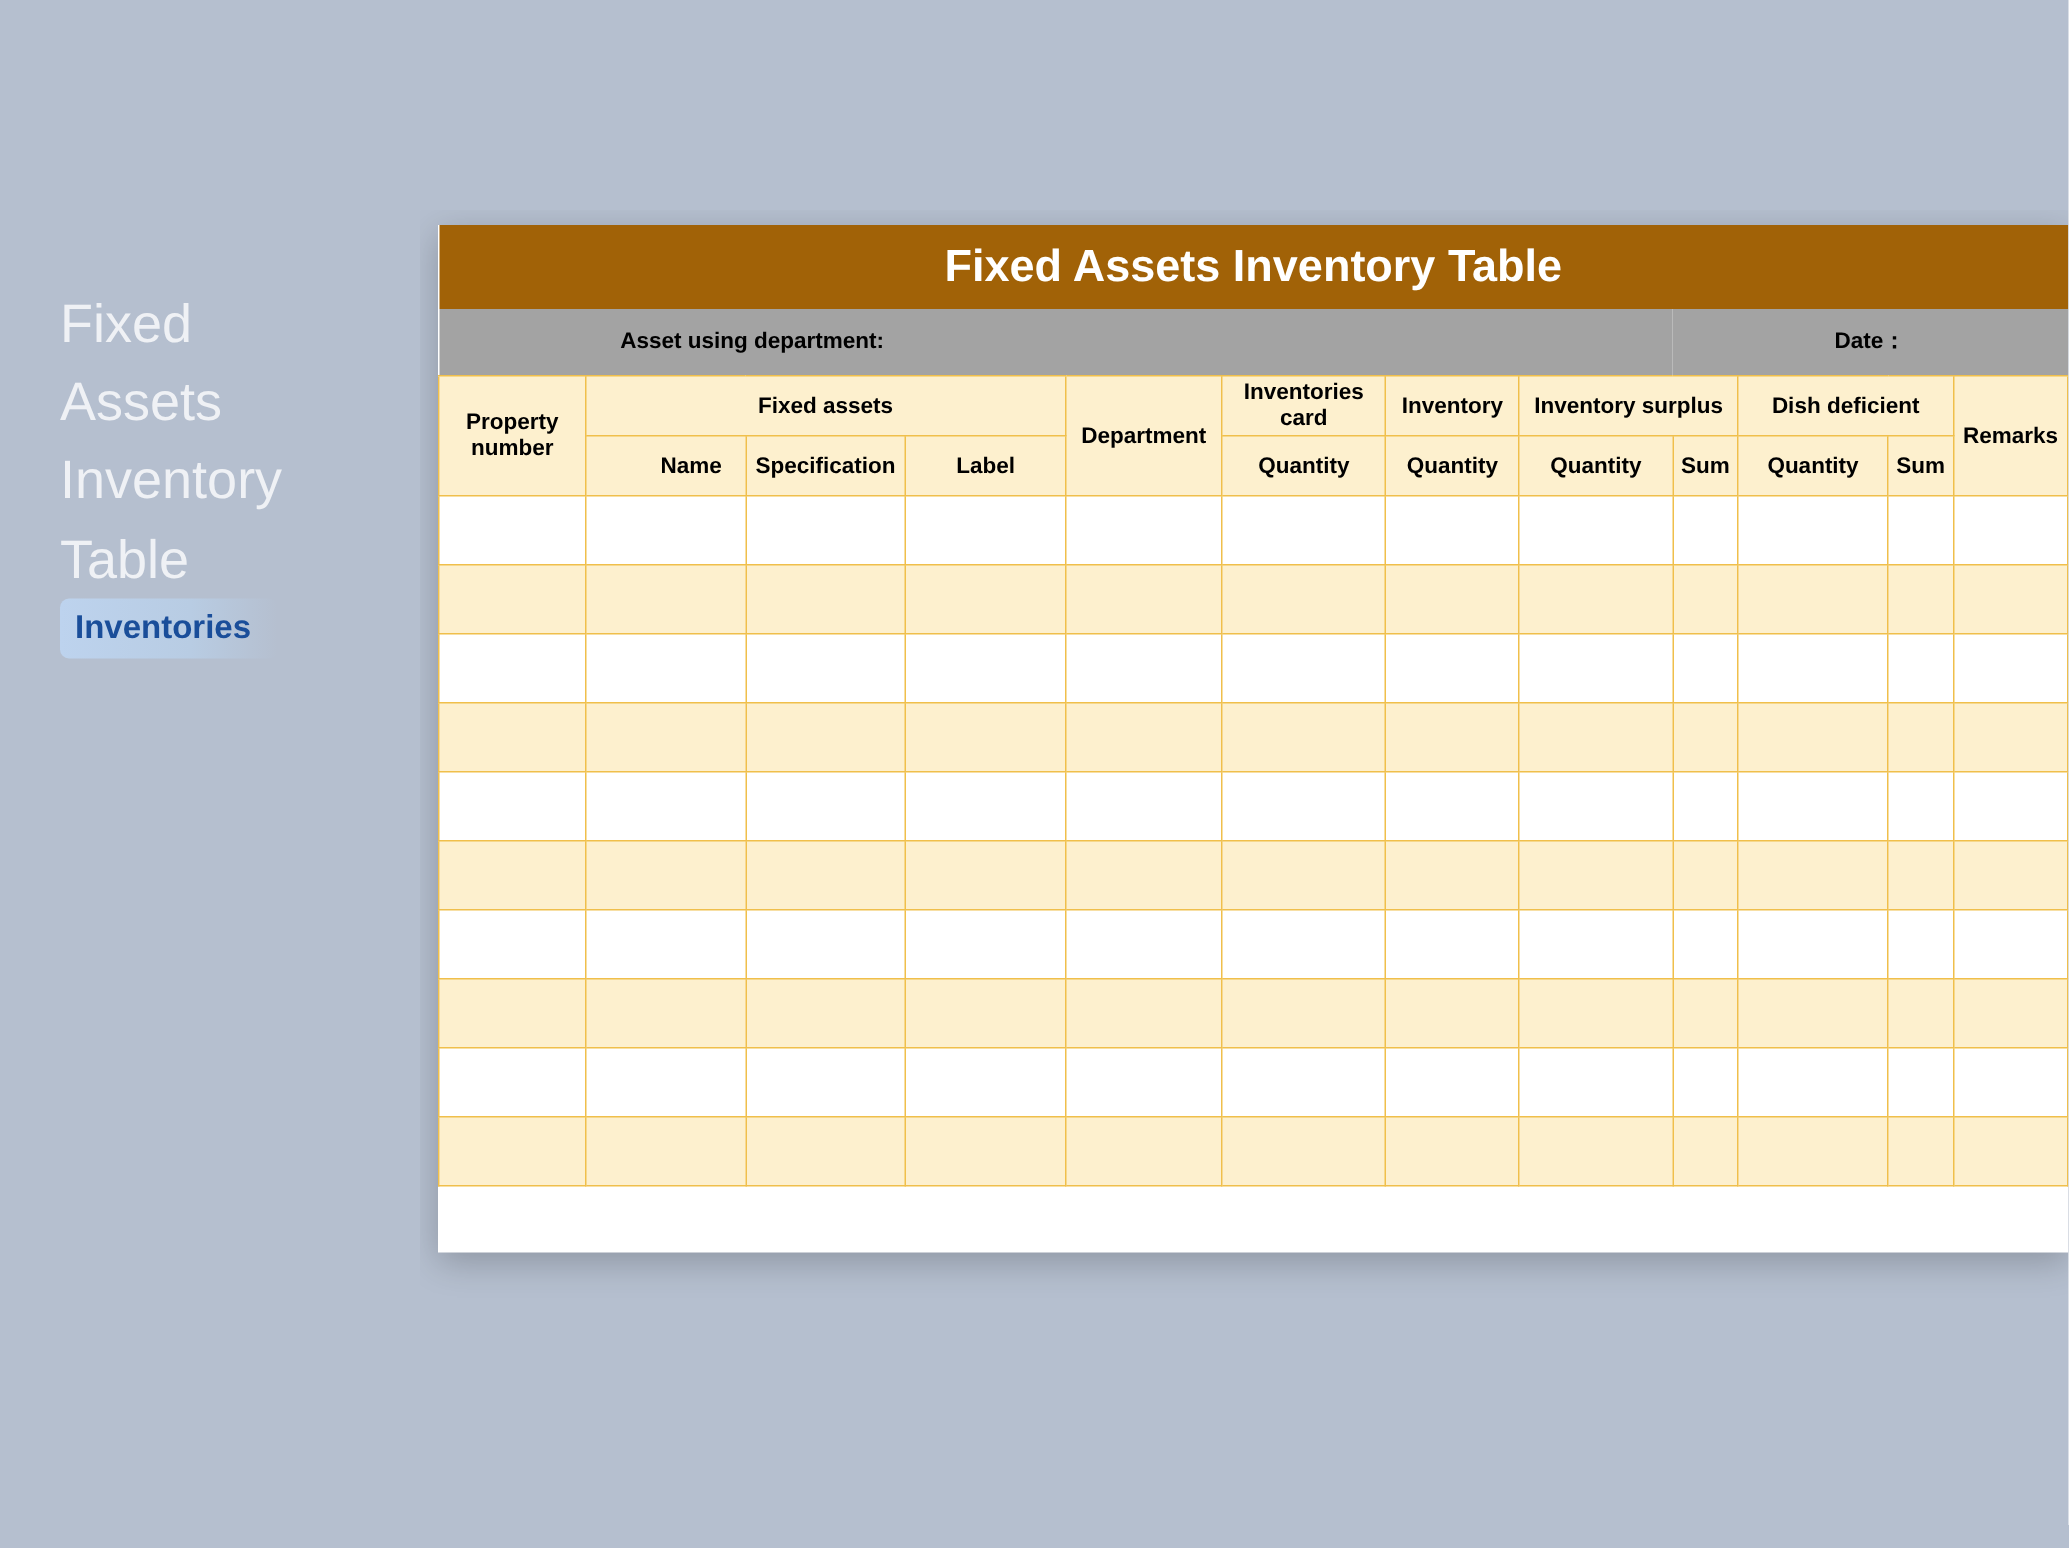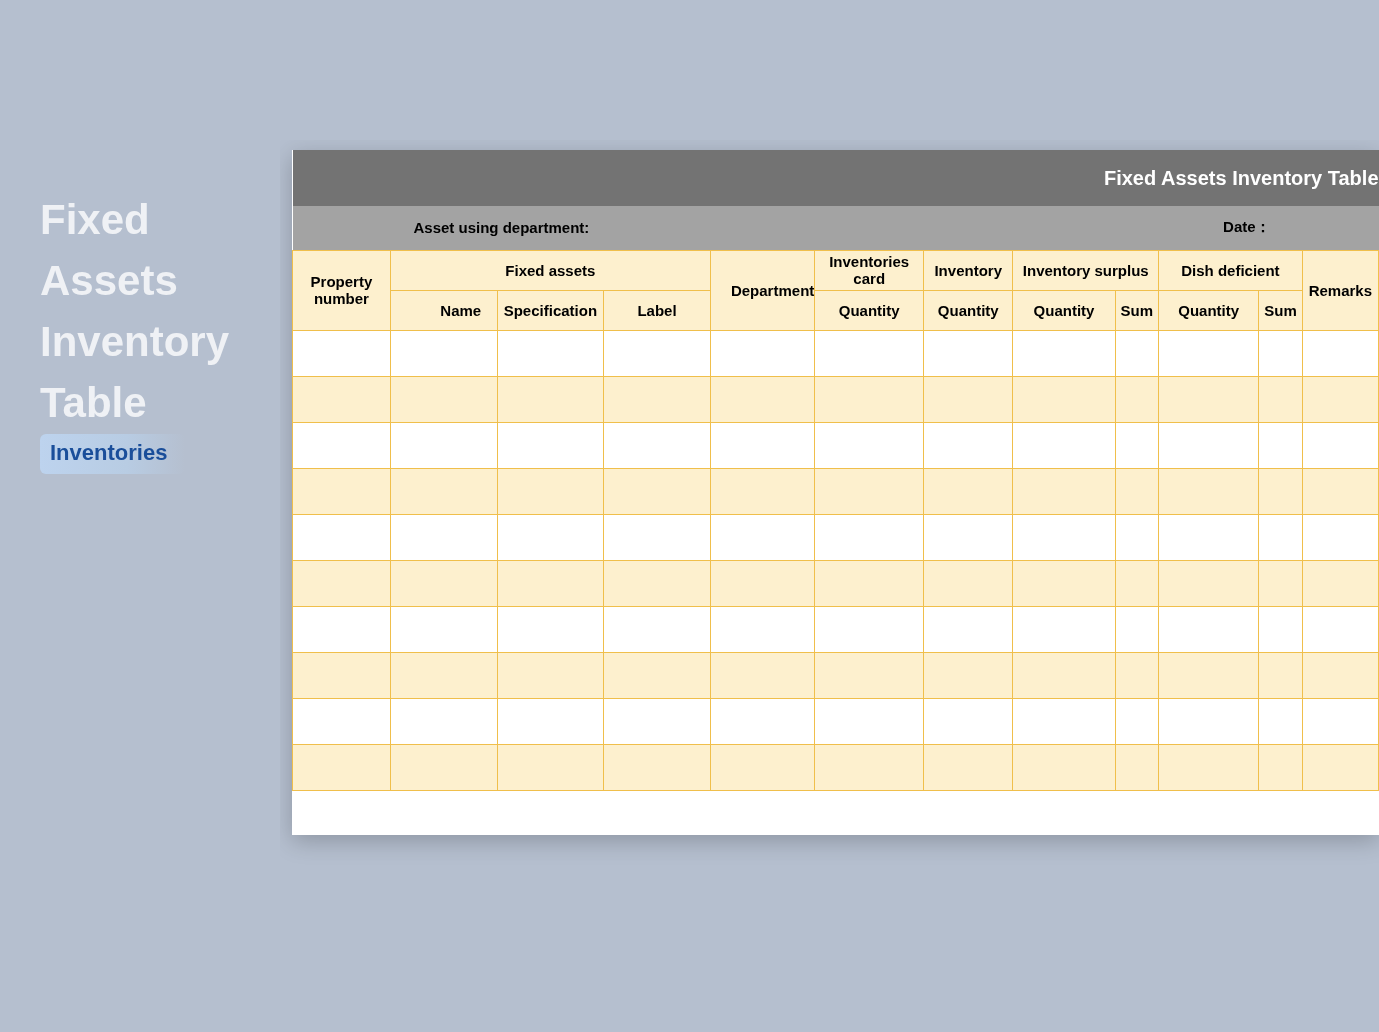--- a/index.html
+++ b/index.html
@@ -10,22 +10,22 @@
       height: 1032px;
       display: flex;
       padding: 140px 0 0 40px;
       overflow: hidden;
     }
     .left-panel {
       flex: 0 0 240px;
       padding: 50px 0 0 0;
     }
     .left-title {
-      font-size: 42px;
-      font-weight: 700;
+      font-size: 36px;
+      font-weight: 400;
       color: rgba(255,255,255,0.78);
       line-height: 1.45;
     }
     .tag {
       display: inline-block;
       padding: 6px 18px 8px 10px;
       border-radius: 6px;
       color: #1a4e9a;
       font-size: 22px;
       font-weight: 600;
@@ -47,27 +47,26 @@
       width: 100%;
     }
     td, th {
       border: 1px solid #f0bf4b;
       text-align: center;
       vertical-align: middle;
       font-size: 15px;
       color: #000;
     }
     .title-row td {
-      background: #737373;
+      background: #a16207;
       color: #fff;
-      font-size: 20px;
+      font-size: 30px;
       font-weight: 700;
       border: none;
       height: 56px;
-      text-align: right;
     }
     .meta-row td {
       background: #a3a3a3;
       border-top: none;
       border-left: none;
       border-right: none;
       font-size: 15px;
       font-weight: 700;
       height: 44px;
     }
@@ -75,21 +74,21 @@
       background: #fdf0ce;
       font-weight: 700;
       height: 40px;
     }
     td.cell { height: 46px; background:#fff; }
     tr.alt td.cell { background:#fdf0ce; }
     .col-prop   { width: 90px; }
     .col-name   { width: 98px; padding-left: 34px; }
     .col-spec   { width: 98px; }
     .col-label  { width: 98px; }
-    .col-dept   { width: 96px; text-align: right; }
+    .col-dept   { width: 96px; }
     .col-regq   { width: 100px; }
     .col-invq   { width: 82px; }
     .col-surq   { width: 94px; }
     .col-sursum { width: 40px; }
     .col-defq   { width: 92px; }
     .col-defsum { width: 40px; }
     .col-rem    { width: 70px; }
   </style>
 </head>
 <body>

